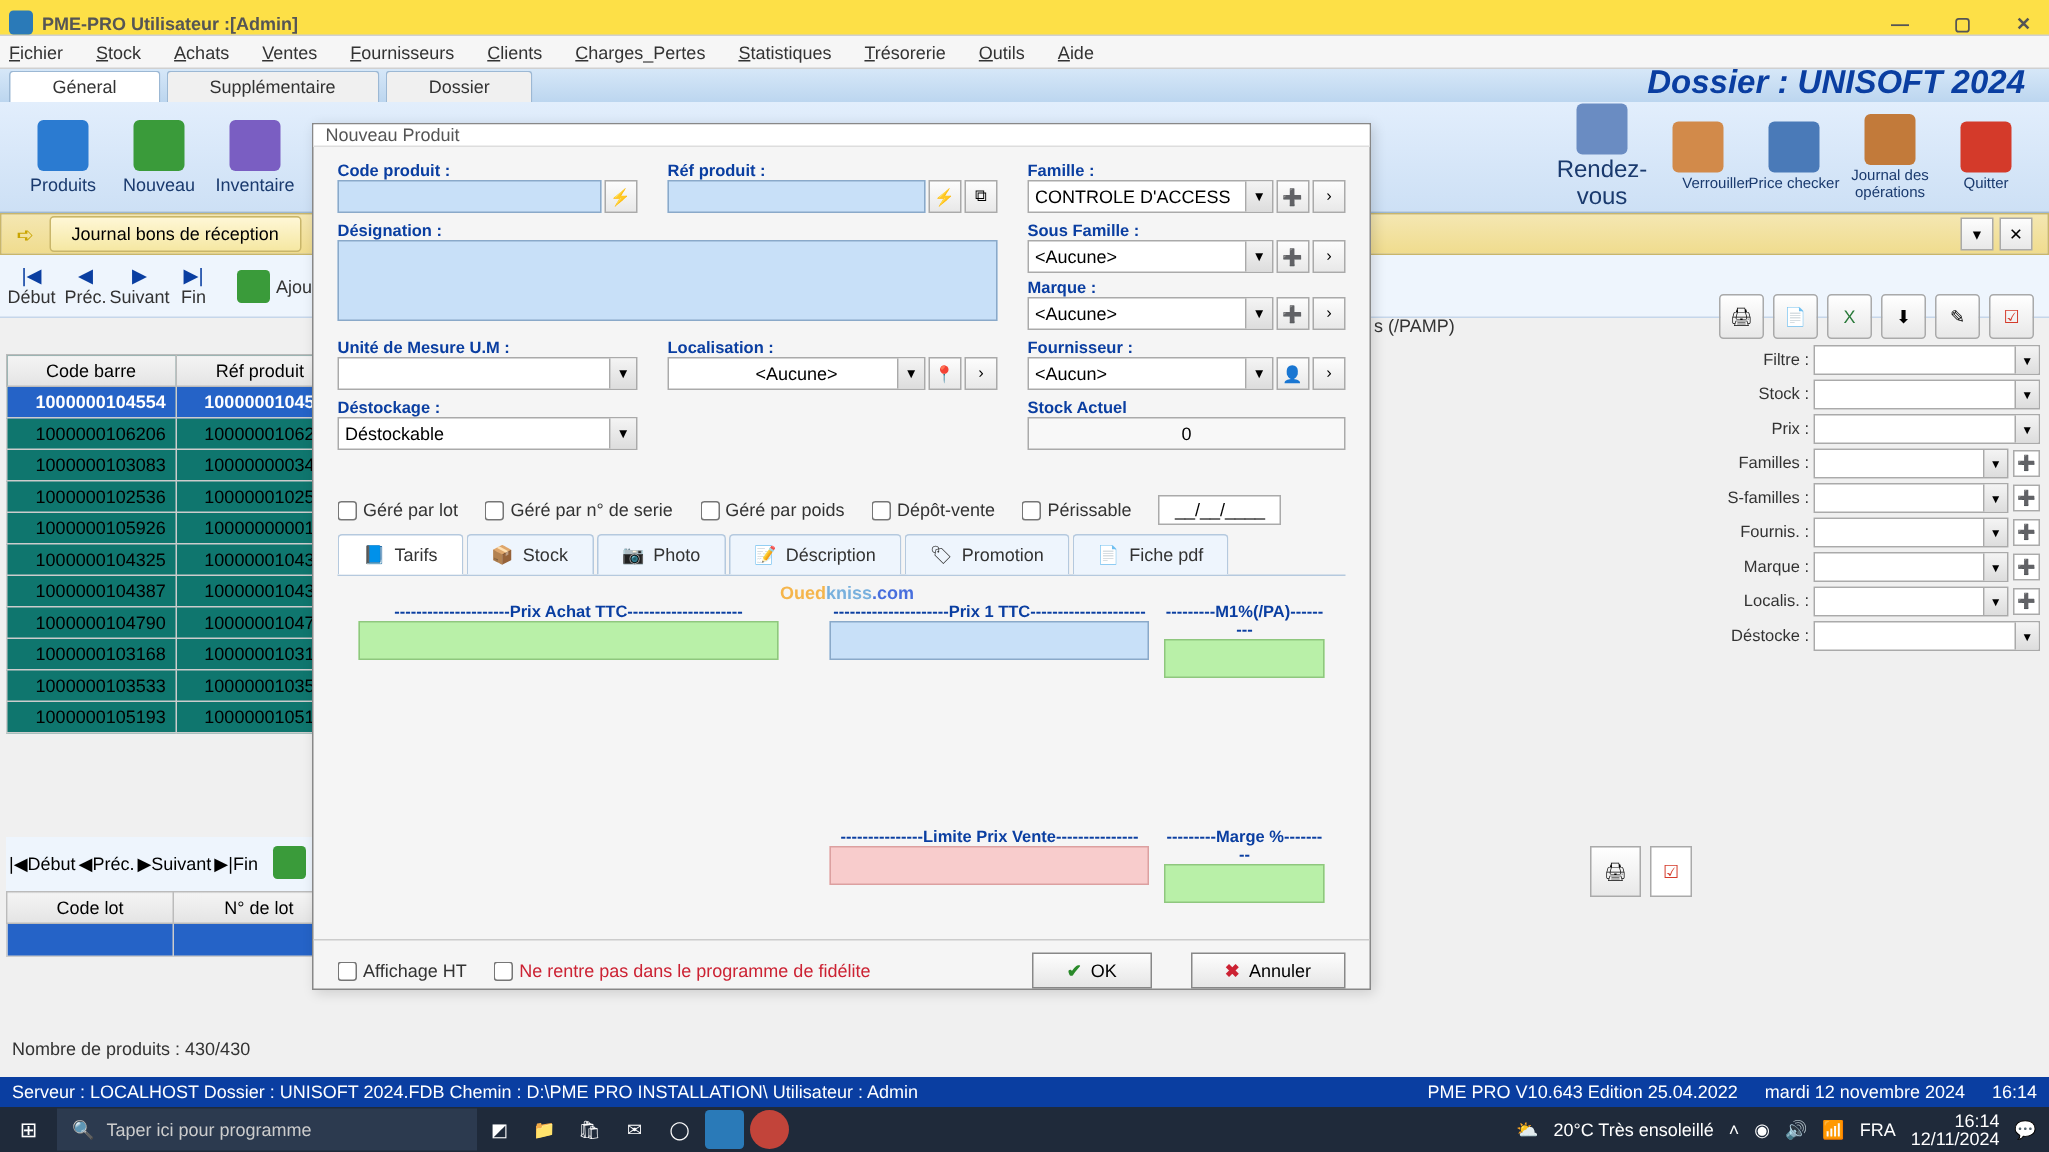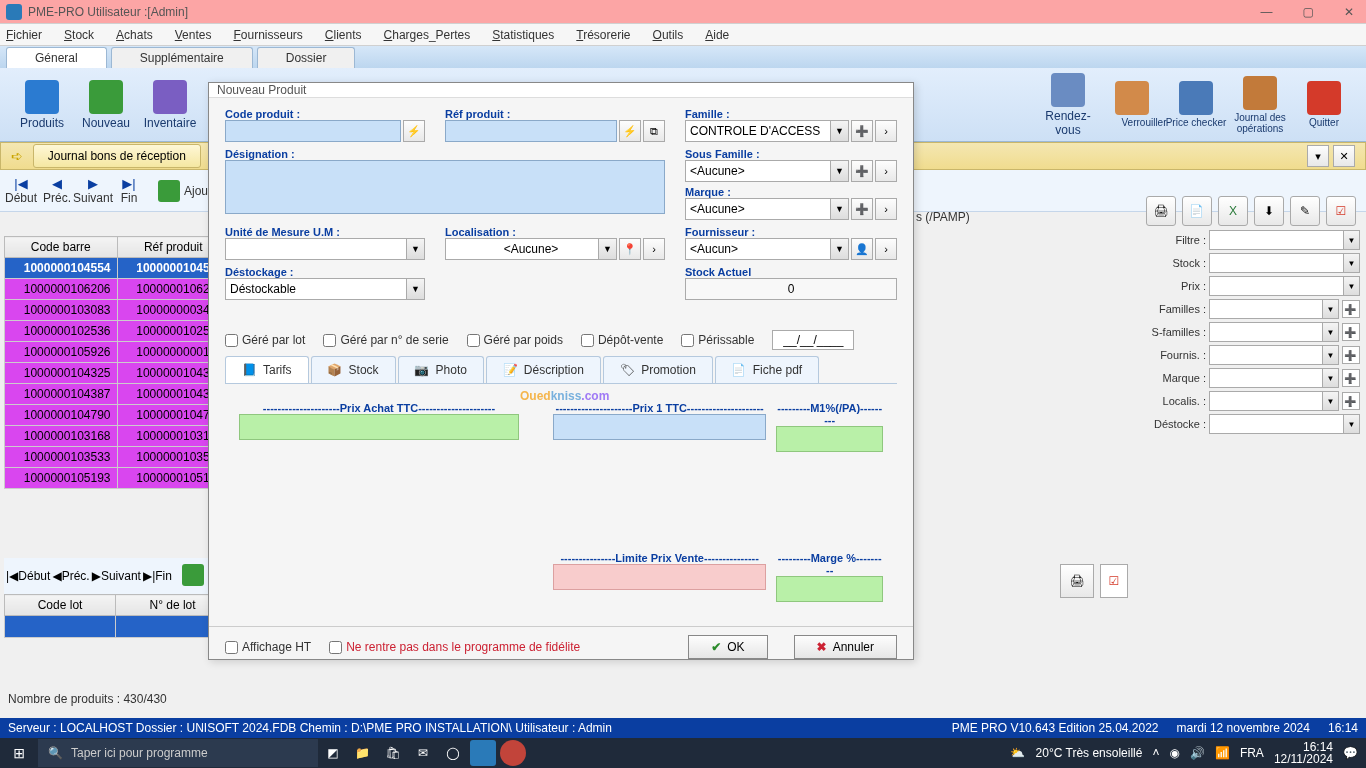--- a/index.html
+++ b/index.html
@@ -1,17 +1,17 @@
 <!DOCTYPE html>
 <html><head>
 <meta charset="utf-8">
 <style>
 * { margin:0; padding:0; box-sizing:border-box; font-family:"Segoe UI",Tahoma,sans-serif; font-size:12px; }
 body { width:1366px; height:768px; overflow:hidden; background:#f0f0f0; position:relative; }
-.titlebar { height:24px; background:#fca5a5; display:flex; align-items:center; padding:0 6px; border-bottom:1px solid #d0d0d0; }
+.titlebar { height:24px; background:#fde047; display:flex; align-items:flex-end; padding:0 6px; border-bottom:1px solid #d0d0d0;font-weight:bold; }
 .titlebar .icon { width:16px; height:16px; background:#2a7ab8; border-radius:3px; margin-right:6px; }
 .titlebar .title { color:#555; }
 .titlebar .winctrl { margin-left:auto; display:flex; gap:18px; color:#555; font-size:13px; }
 .titlebar .winctrl span { cursor:pointer; padding:0 6px; }
 .menubar { height:22px; background:#f6f6f6; border-bottom:1px solid #d0d0d0; display:flex; align-items:center; padding:0 6px; gap:22px; }
 .menubar span { color:#333; cursor:pointer; }
 .menubar span u { text-decoration:underline; }
 .ribbon-tabs { height:22px; display:flex; align-items:flex-end; background:linear-gradient(#d6e7f8,#bcd6ef); padding-left:6px; }
 .ribbon-tabs .tab { padding:3px 28px; border:1px solid #9cb8d4; border-bottom:none; background:#f0f0f0; margin-right:4px; border-radius:3px 3px 0 0; color:#333; cursor:pointer; }
 .ribbon-tabs .tab.active { background:#fff; }
@@ -19,21 +19,21 @@
 .toolbar { height:74px; background:linear-gradient(#e2eefc,#cde0f5); border-bottom:1px solid #9cb8d4; display:flex; align-items:center; padding:0 10px; }
 .toolbar .tbtn { display:flex; flex-direction:column; align-items:center; width:64px; cursor:pointer; color:#1a3a6e; }
 .toolbar .tbtn .ic { width:34px; height:34px; border-radius:4px; margin-bottom:2px; }
 .toolbar .spacer { flex:1; }
 .subbar { height:28px; background:linear-gradient(#f4e7b2,#f0dc8e); border:1px solid #c9b66a; display:flex; align-items:center; padding:0 10px; gap:10px; }
 .subbar .jbtn { background:linear-gradient(#fef7d6,#f5e7a2); border:1px solid #c9b66a; padding:4px 14px; border-radius:3px; cursor:pointer; }
 .navrow { height:42px; display:flex; align-items:center; background:#eef5fd; border-bottom:1px solid #c5d6ea; padding:0 4px; gap:2px; }
 .navrow .nbtn { width:34px; display:flex; flex-direction:column; align-items:center; color:#333; cursor:pointer; font-size:10px; }
 .navrow .nbtn .ar { font-size:13px; color:#0a3ea1; }
 .grid { position:absolute; left:4px; top:236px; width:226px; }
-.grid table { border-collapse:collapse; width:100%; background:#d946ef; }
+.grid table { border-collapse:collapse; width:100%; background:#0f766e; }
 .grid th { background:linear-gradient(#f4f4f4,#e4e4e4); border:1px solid #bbb; padding:3px 6px; font-weight:normal; }
 .grid td { border:1px solid #ccc; padding:3px 6px; text-align:right; }
 .grid tr.sel td { background:#2563c7; color:#fff; font-weight:bold; }
 .lotgrid { position:absolute; left:4px; top:558px; width:226px; }
 .lotgrid .nav2 { height:36px; display:flex; align-items:center; background:#eef5fd; gap:2px; padding:2px; }
 .lotgrid table { border-collapse:collapse; width:100%; background:#fff; }
 .lotgrid th { background:linear-gradient(#f4f4f4,#e4e4e4); border:1px solid #bbb; padding:3px 6px; font-weight:normal; }
 .lotgrid td { background:#2563c7; height:22px; border:1px solid #ccc; }
 .prodcount { position:absolute; left:8px; top:692px; color:#333; }
 .statusbar { position:absolute; left:0; bottom:30px; width:100%; height:20px; background:#0a3ea1; color:#fff; display:flex; align-items:center; padding:0 8px; font-size:11px; }
@@ -68,21 +68,21 @@
 .rpanel .frow { display:flex; align-items:center; margin-bottom:3px; gap:3px; }
 .rpanel .frow .lbl { width:62px; text-align:right; color:#333; font-size:11px; }
 .rpanel .frow .sel { flex:1; background:#fff; border:1px solid #aaa; height:20px; display:flex; align-items:center; padding:0 4px; position:relative; font-size:11px; }
 .rpanel .frow .sel .dd { position:absolute; right:0; top:0; width:16px; height:100%; border-left:1px solid #aaa; background:linear-gradient(#f4f4f4,#ddd); display:flex; align-items:center; justify-content:center; font-size:8px; }
 .rpanel .frow .xic { width:18px; height:18px; border:1px solid #aaa; background:#fff; display:flex; align-items:center; justify-content:center; font-size:10px; cursor:pointer; }
 .ricons { position:absolute; right:10px; top:196px; display:flex; gap:6px; }
 .ricons .ri { width:30px; height:30px; border:1px solid #aaa; background:linear-gradient(#fff,#e8e8e8); border-radius:3px; cursor:pointer; display:flex; align-items:center; justify-content:center; }
 .watermark { position:absolute; left:520px; top:366px; font-size:38px; font-weight:bold; pointer-events:none; opacity:0.8; }
 .watermark .o { color:#f5a623; }
 .watermark .k { color:#5aa0d8; }
-.watermark .g { color:#8b5cf6; }
+.watermark .g { color:#1d4ed8; }
 </style>
 </head>
 <body>
 
 <div class="titlebar">
   <div class="icon"></div>
   <span class="title">PME-PRO   Utilisateur :[Admin]</span>
   <div class="winctrl">
     <span>—</span>
     <span>▢</span>
@@ -101,39 +101,40 @@
     <span><u>S</u>tatistiques</span>
     <span><u>T</u>résorerie</span>
     <span><u>O</u>utils</span>
     <span><u>A</u>ide</span>
   </div>
 
 <div class="ribbon-tabs">
   <div class="tab active">Géneral</div>
   <div class="tab">Supplémentaire</div>
   <div class="tab">Dossier</div>
+  <div class="dossier">Dossier : UNISOFT 2024</div>
 </div>
 
 <div class="toolbar" id="toolbar">
     <div class="tbtn">
       <div class="ic" style="background:#2b7bd1;"></div>
       <span>Produits</span>
     </div>
     <div class="tbtn">
       <div class="ic" style="background:#3a9b3a;"></div>
       <span>Nouveau</span>
     </div>
     <div class="tbtn">
       <div class="ic" style="background:#7a5ec2;"></div>
       <span>Inventaire</span>
     </div>
     <div class="spacer"></div>
     <div class="tbtn">
       <div class="ic" style="background:#6a8cc2;"></div>
-      <span style="font-size:12px;text-align:center;">Rendez-vous</span>
+      <span style="font-size:16px;text-align:center;">Rendez-vous</span>
     </div>
     <div class="tbtn">
       <div class="ic" style="background:#d28a4a;"></div>
       <span style="font-size:10px;text-align:center;margin-left:24px;">Verrouiller</span>
     </div>
     <div class="tbtn">
       <div class="ic" style="background:#4a7ab8;"></div>
       <span style="font-size:10px;text-align:center;">Price checker</span>
     </div>
     <div class="tbtn">

